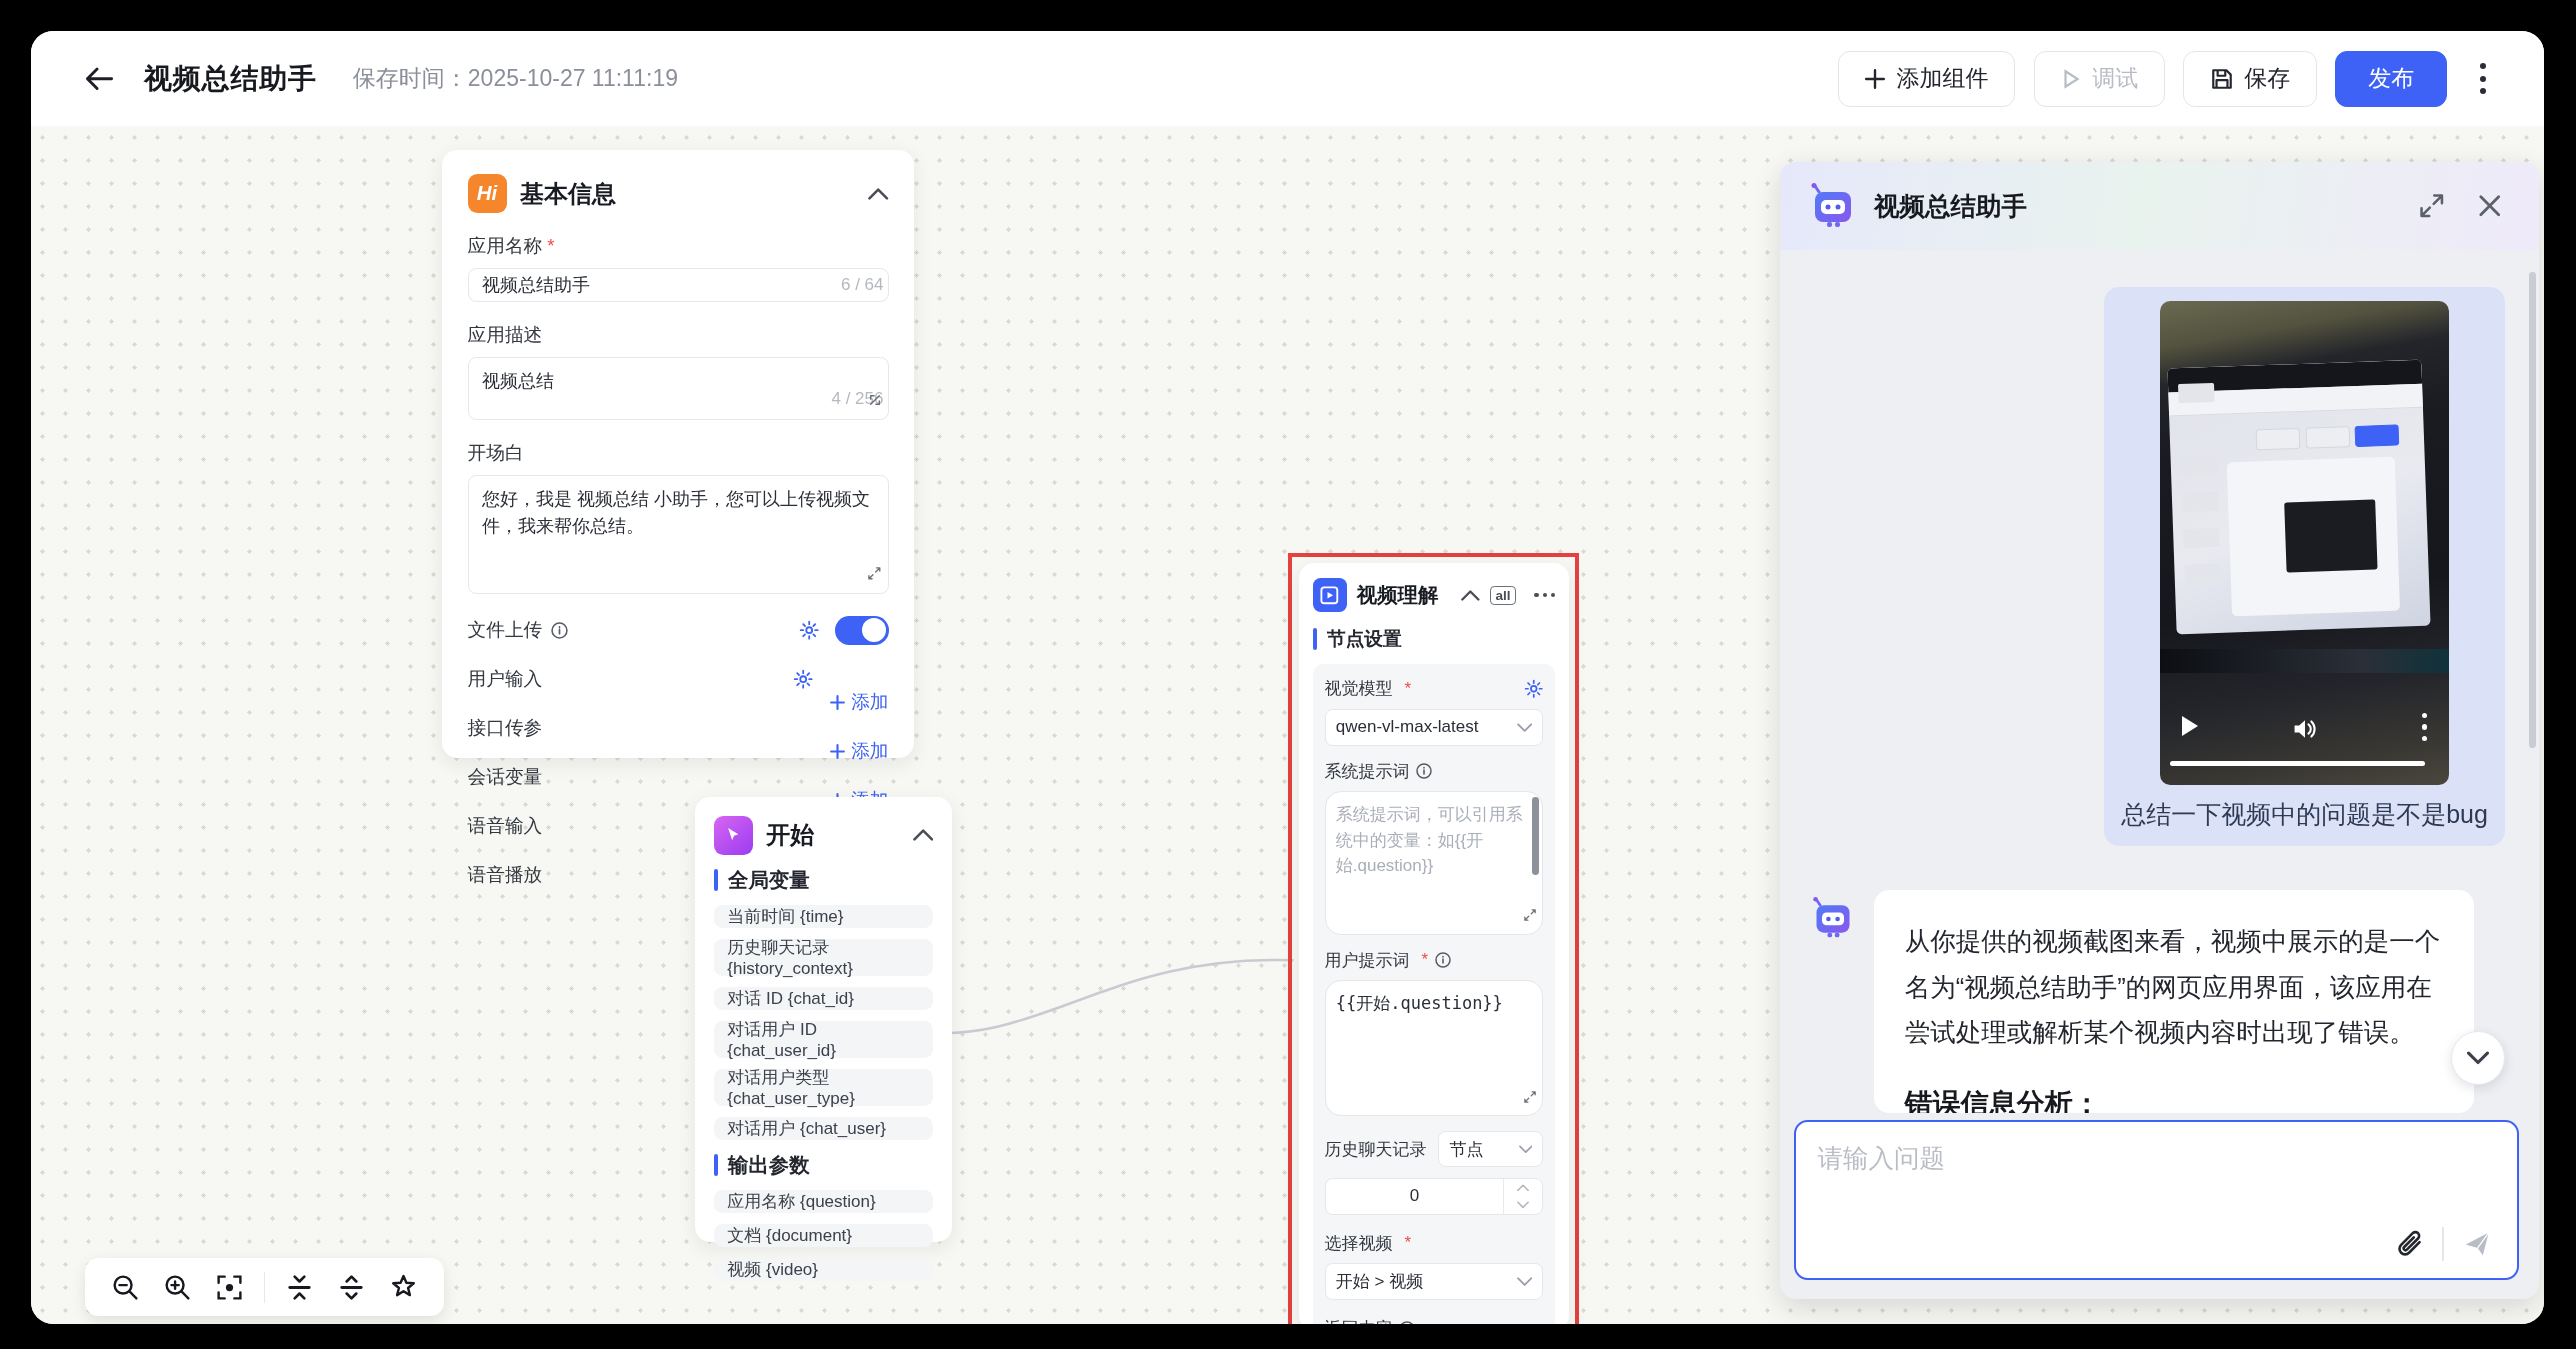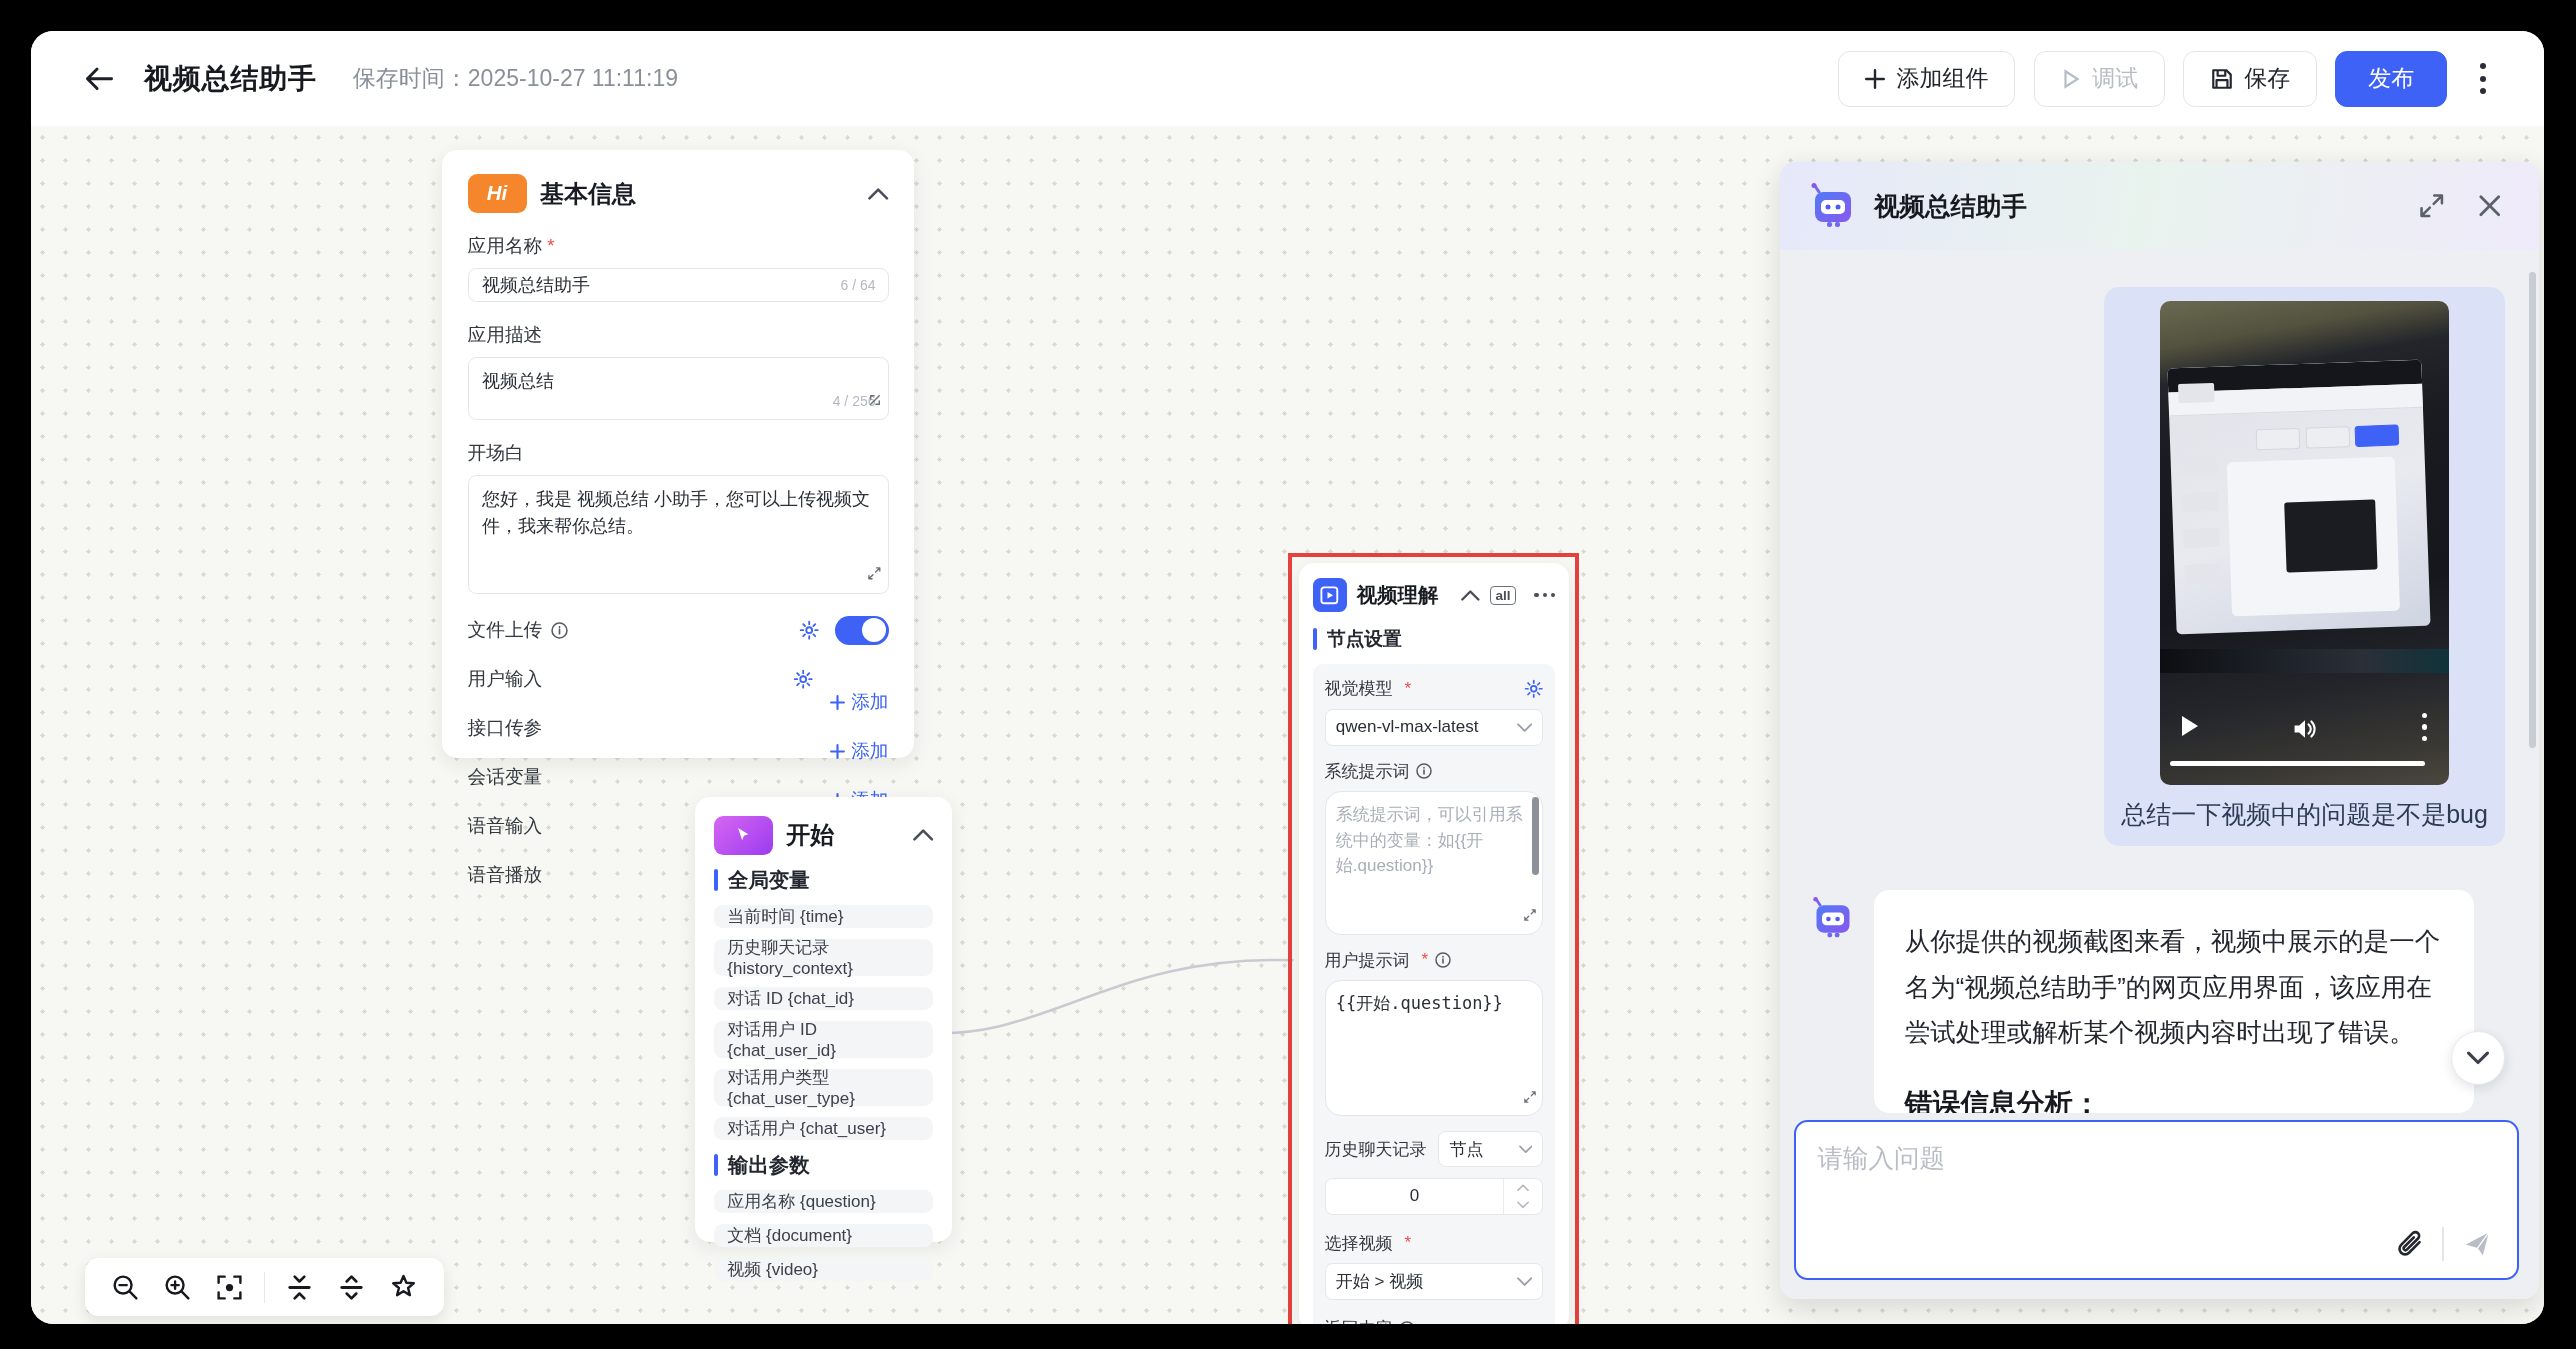--- a/index.html
+++ b/index.html
@@ -24,35 +24,35 @@
   
   .canvas { position:absolute; top:95px; left:0; right:0; bottom:0;
     background-color:#f7f7f3;
     background-image:radial-gradient(circle,#dcdbd2 2px,transparent 2.1px);
     background-size:23px 23px; }
   svg.edges { position:absolute; inset:0; width:100%; height:100%; }
 
   .node { position:absolute; background:#fff; border-radius:15.3px; box-shadow:0 5.1px 20.4px rgba(20,24,38,.08); }
   .node-head { display:flex; align-items:center; gap:13.6px; }
   .node-title { font-size:24px; font-weight:bold; color:#181b22; flex:1; }
-  .nicon { width:59px; height:39px; border-radius:9.3px; display:flex; align-items:center; justify-content:center; flex:none; }
+  .nicon { width:39px; height:39px; border-radius:9.3px; display:flex; align-items:center; justify-content:center; flex:none; }
   .chev { color:#4a4e58; display:flex; cursor:pointer; }
 
   .sec-title { display:flex; align-items:center; gap:10.2px; font-size:20.4px; font-weight:bold; color:#23262e; }
   .sec-title::before { content:""; width:4.2px; height:22px; background:#3d62f5; border-radius:2.5px; }
 
   .pill { background:#f4f5f7; border-radius:8.5px; font-size:18.7px; color:#3c414c; padding:0 17px; height:44px; display:flex; align-items:center; }
 
   
   .node.basic { left:411px; top:24px; width:472px; height:608px; padding:24px 25.5px; }
   .flabel { font-size:18.7px; color:#33373f; margin:20.4px 0 8.5px; }
   .req { color:#ef4a45; margin-left:5.1px; }
   .inp { position:relative; border:1.7px solid #e4e6ea; border-radius:8.5px; background:#fff; font-size:18px; color:#2a2e36; }
   .inp.single { height:34px; display:flex; align-items:center; padding:0 13.6px; }
-  .counter { position:absolute; right:12px; bottom:6.8px; font-size:14px; color:#b4b8c0; }
+  .counter { position:absolute; right:4px; bottom:6.8px; font-size:17px; color:#b4b8c0; }
   .inp.single .counter { bottom:auto; top:50%; transform:translateY(-50%); }
   .area { padding:10.2px 13.6px; line-height:1.5; }
   .resize-ic { position:absolute; right:6.8px; bottom:5.1px; color:#6b6f78; }
   .brow { display:flex; align-items:center; justify-content:space-between; height:49px; }
   .brow-l { display:flex; align-items:center; gap:8.5px; font-size:18.7px; color:#33373f; }
   .brow-r { display:flex; align-items:center; gap:15.3px; }
   .add-link { display:flex; align-items:center; gap:5.1px; color:#3d62f5; font-size:18.7px; cursor:pointer;margin-top:46px; }
   .info-ic { color:#585c66; display:flex; }
   .gear { color:#3d62f5; display:flex; cursor:pointer; }
   .toggle { width:54px; height:29px; border-radius:14.4px; position:relative; cursor:pointer; flex:none; }

